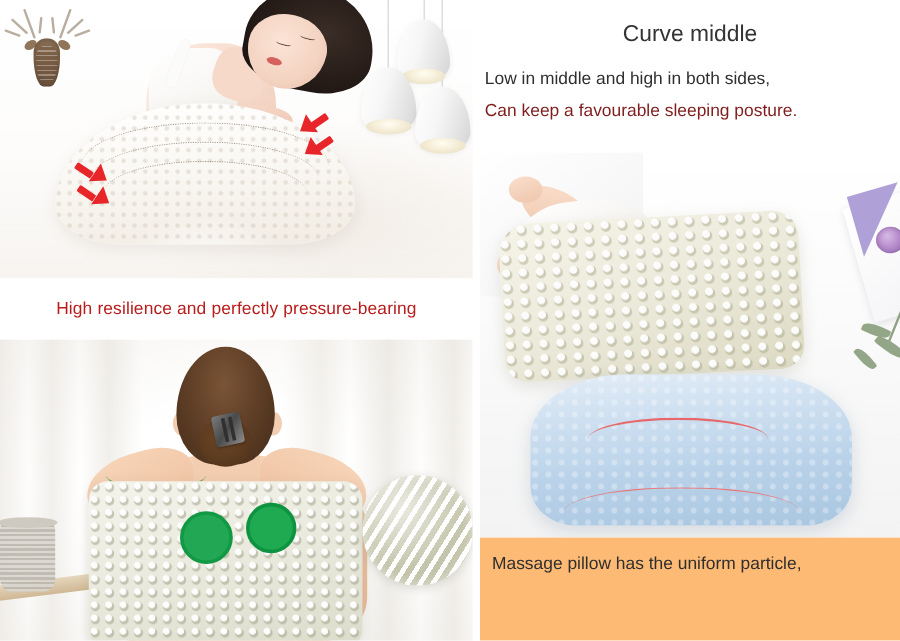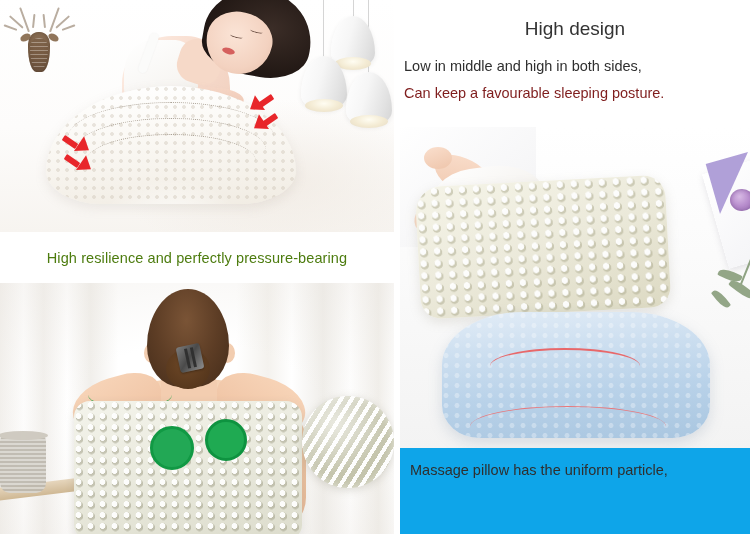--- a/index.html
+++ b/index.html
@@ -69,21 +69,21 @@
     background-size:9px 9px;}
   .tl-arc{position:absolute;border:0;border-top:1.5px dotted #9a8f80;border-radius:50%;opacity:.85;height:0;}
 
   .arrow{position:absolute;width:0;height:0;border-left:9px solid transparent;
     border-right:9px solid transparent;}
   .arrow-tail{position:absolute;background:#e8262a;border-radius:1px;}
 
   
   #cap-tl{position:absolute;left:0;top:232px;width:394px;height:51px;background:#ffffff;
     display:flex;align-items:center;justify-content:center;}
-  #cap-tl .t{font-size:14.5px;color:#4d7c0f;letter-spacing:.1px;}
+  #cap-tl .t{font-size:14.5px;color:#b91c1c;letter-spacing:.1px;}
 
   
   #bl-photo{left:0;top:283px;width:394px;height:251px;
     background:
       linear-gradient(90deg,#f4f2ef 0%,#ffffff 6%,#f3f1ee 11%,#ffffff 17%,#f1efeb 23%,#ffffff 30%,
         #ffffff 60%,#f4f2ee 68%,#ffffff 74%,#f0eeea 82%,#ffffff 89%,#f2f0ec 96%,#ffffff 100%),
       linear-gradient(180deg,#ffffff 0%,#fbfaf8 70%,#f5f2ee 100%);}
   .bl-vign{position:absolute;inset:0;background:radial-gradient(ellipse 78% 70% at 50% 52%,
      rgba(255,255,255,0) 40%, rgba(226,220,212,.30) 100%);}
   .bl-table{position:absolute;left:-6px;top:196px;width:150px;height:13px;
@@ -189,21 +189,21 @@
     background:linear-gradient(175deg,#e3edf7 0%,#cddff0 30%,#b9d2e9 62%,#a9c6e0 100%);
     border-radius:30% 30% 14% 14%/42% 42% 26% 26%;
     box-shadow:0 5px 14px rgba(130,150,175,.26);}
   .blue-tex{position:absolute;inset:0;border-radius:inherit;opacity:.35;
     background-image:radial-gradient(circle at 4px 3.5px, rgba(255,255,255,.9) 2.2px, rgba(0,0,0,0) 2.8px);
     background-size:11px 10px;}
   .red-arc{position:absolute;height:0;border-top:2px solid #e8686a;border-radius:50%;}
   .red-arc.thin{border-top-width:1.6px;border-top-color:#e9777a;}
 
   
-  #cap-br{position:absolute;left:400px;top:448px;width:350px;height:86px;background:#0ea5e9;}
+  #cap-br{position:absolute;left:400px;top:448px;width:350px;height:86px;background:#fdba74;}
   #cap-br .l1{position:absolute;left:10px;top:14px;font-size:14.5px;color:#2f2f2f;}
   #cap-br .l2{position:absolute;left:10px;top:42px;font-size:14.5px;color:#2f2f2f;}
 
   .gutter{position:absolute;background:#ffffff;}
 </style>
 </head>
 <body>
 
 <div class="page">
 
@@ -300,21 +300,21 @@
       <div class="bl-nubs"></div>
     </div>
 
     <div class="green-dot" style="left:150px;top:143px;width:38px;height:38px;background:#22a855;border:3px solid #119944;"></div>
     <div class="green-dot" style="left:205px;top:136px;width:36px;height:36px;background:#1faa52;border:3px solid #0e9340;"></div>
 
     <div class="inset-circle"></div>
   </div>
 
   <div id="rt-head">
-    <div class="title">High design</div>
+    <div class="title">Curve middle</div>
     <div class="l1">Low in middle and high in both sides,</div>
     <div class="l2">Can keep a favourable sleeping posture.</div>
   </div>
 
   <div class="panel" id="rt-photo">
     <div class="rt-sheet"></div>
 
     <div class="rt-woman">
       <div class="rt-skin" style="left:6px;top:58px;width:70px;height:40px;transform:rotate(-26deg);"></div>
       <div class="rt-skin" style="left:26px;top:26px;width:64px;height:34px;transform:rotate(28deg);"></div>

